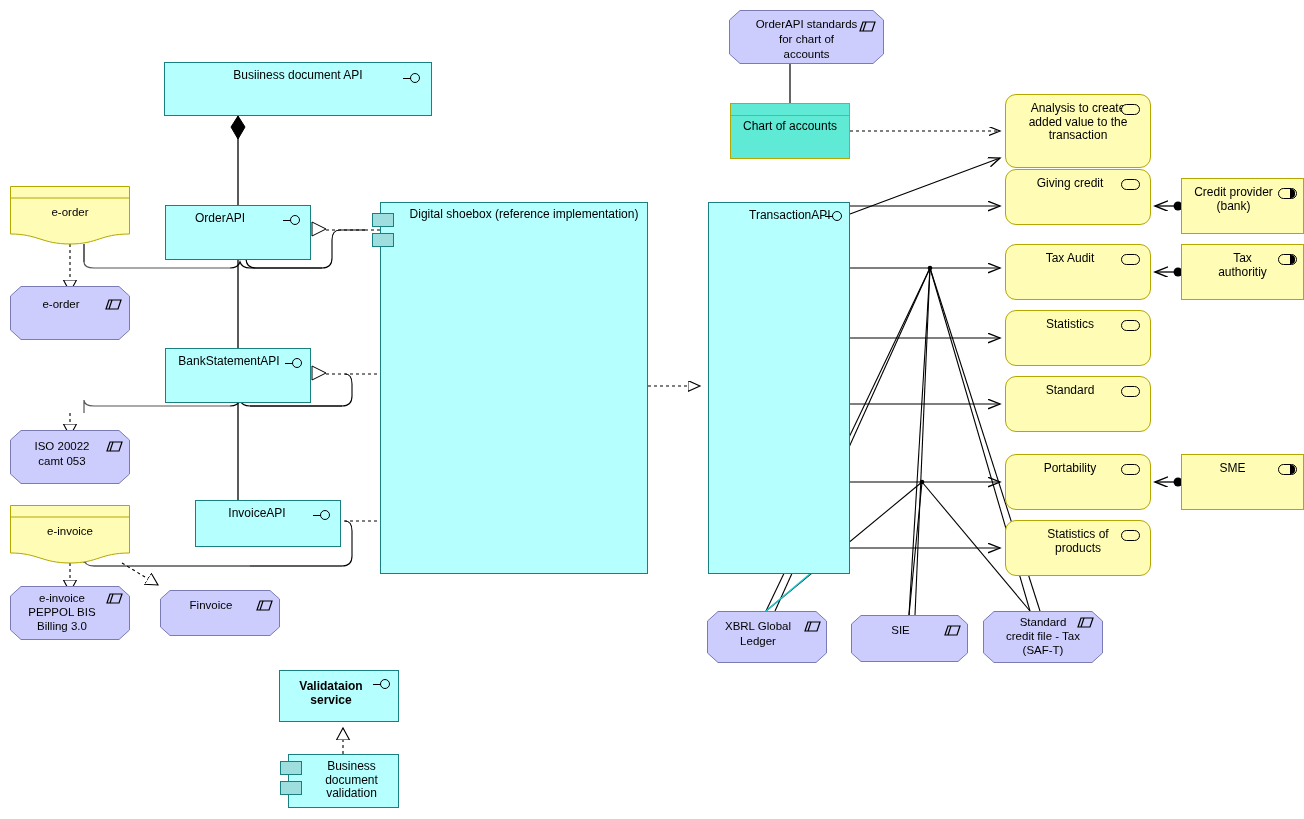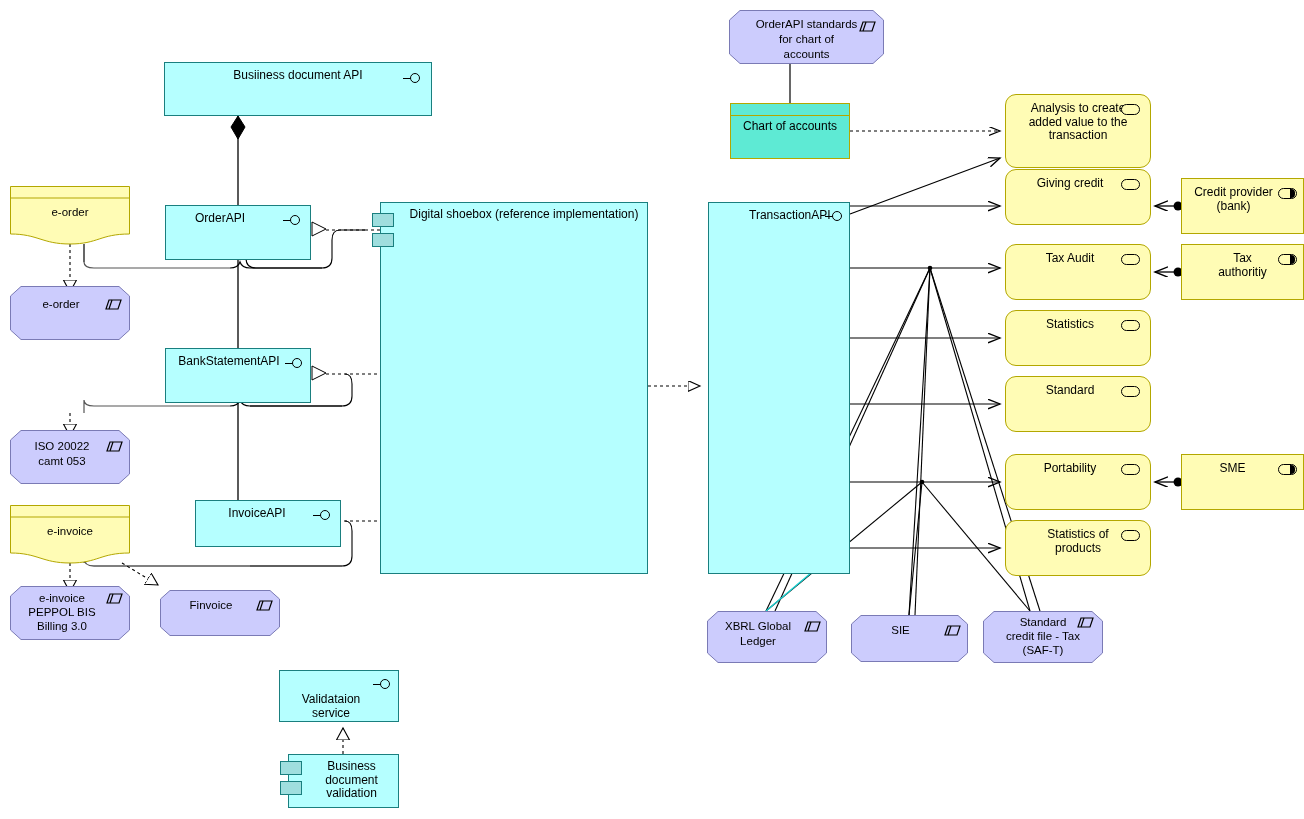--- a/index.html
+++ b/index.html
@@ -249,21 +249,21 @@
 
   <div class="node comp" style="left:708px;top:202px;width:142px;height:372px;">
     <div class="label" style="top:6px;padding-right:28px;padding-left:40px;">TransactionAPI</div>
     <div class="iface" style="right:4px;top:8px;">
       <div class="stem"></div>
         <div class="ball"></div>
     </div>
   </div>
 
   <div class="node comp" style="left:279px;top:670px;width:120px;height:52px;">
-    <div class="label" style="padding:0 24px 0 8px;top:22px;">Validataion service</div>
+    <div class="label" style="padding:0 24px 0 8px;top:9px;font-weight:bold;">Validataion service</div>
     <div class="iface" style="right:5px;top:8px;">
       <div class="stem"></div>
         <div class="ball"></div>
     </div>
   </div>
 
   <div class="node comp" style="left:288px;top:754px;width:111px;height:54px;">
     <div class="label" style="top:5px;padding:0 6px 0 22px;">Business document validation</div>
     <div class="compmark" style="left:-9px;top:6px;"></div>
     <div class="compmark" style="left:-9px;top:26px;"></div>

